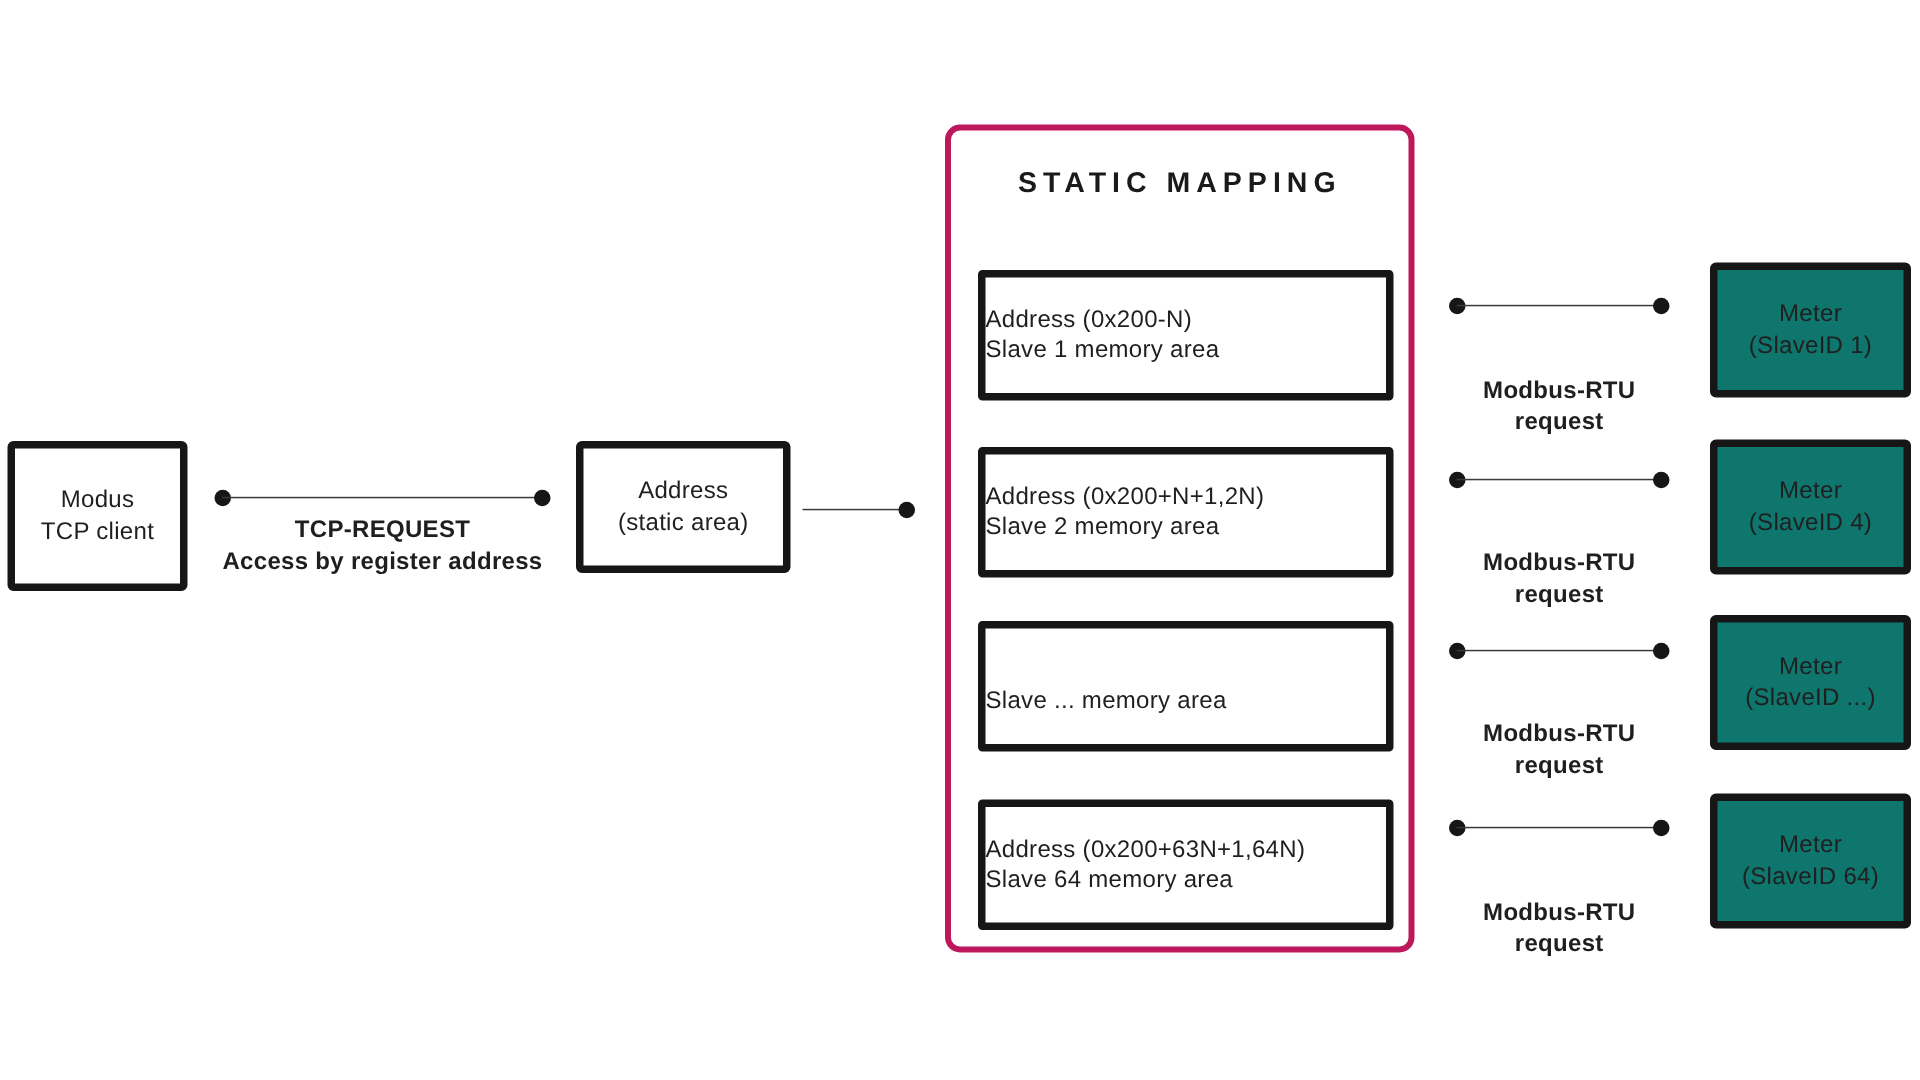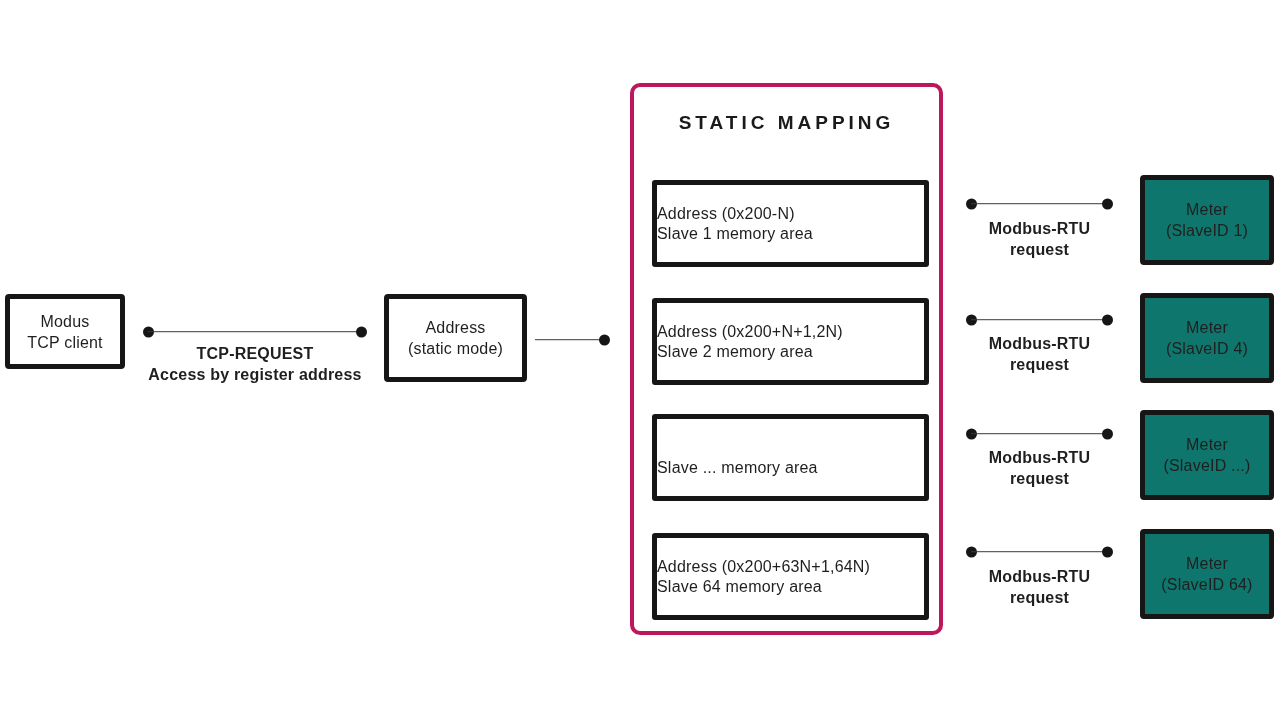--- a/index.html
+++ b/index.html
@@ -24,21 +24,21 @@
     flex-direction: column;
     align-items: center;
     justify-content: center;
     text-align: center;
     font-size: 16px;
     line-height: 21px;
     letter-spacing: 0.2px;
   }
   .node .box-line { min-height: 21px; white-space: nowrap; }
 
-  #tcp-client { left: 5px;  top: 294px; width: 120px; height: 75px; }
+  #tcp-client { left: 5px;  top: 294px; width: 120px; height: 100px; }
   #eqmatic    { left: 384px; top: 294px; width: 143px; height: 88px; }
 
   
   .connector { position: absolute; height: 11px; }
   .connector .line {
     position: absolute;
     top: 50%;
     transform: translateY(-50%);
     height: 1.6px;
     background: #3a3a3a;
@@ -71,21 +71,21 @@
   .conn-label {
     position: absolute;
     text-align: center;
     font-weight: bold;
     font-size: 16px;
     line-height: 21px;
     letter-spacing: 0.2px;
     color: #1f1f1f;
   }
   #tcp-label { left: 95px; top: 343px; width: 320px; }
-  .rtu-label { left: 966px; width: 147px; }
+  .rtu-label { left: 966px; width: 147px; margin-top: 32px; }
   #rtu-label-1 { top: 218px; }
   #rtu-label-2 { top: 333px; }
   #rtu-label-3 { top: 447px; }
   #rtu-label-4 { top: 566px; }
 
   
   #mapping-panel {
     position: absolute;
     left: 630px;
     top: 83px;
@@ -169,21 +169,21 @@
     <span class="line"></span>
     <span class="dot right"></span>
   </div>
   <div class="conn-label" id="tcp-label">
     <div>TCP-REQUEST</div>
     <div>Access by register address</div>
   </div>
 
   <div class="node" id="eqmatic">
     <div class="box-line">Address</div>
-    <div class="box-line">(static mode)</div>
+    <div class="box-line">(static area)</div>
   </div>
 
   <div class="connector no-left-dot" id="eq-panel-connector">
     <span class="line"></span>
     <span class="dot right"></span>
   </div>
 
   <div id="mapping-panel">
     <div id="mapping-title">STATIC MAPPING</div>
 

